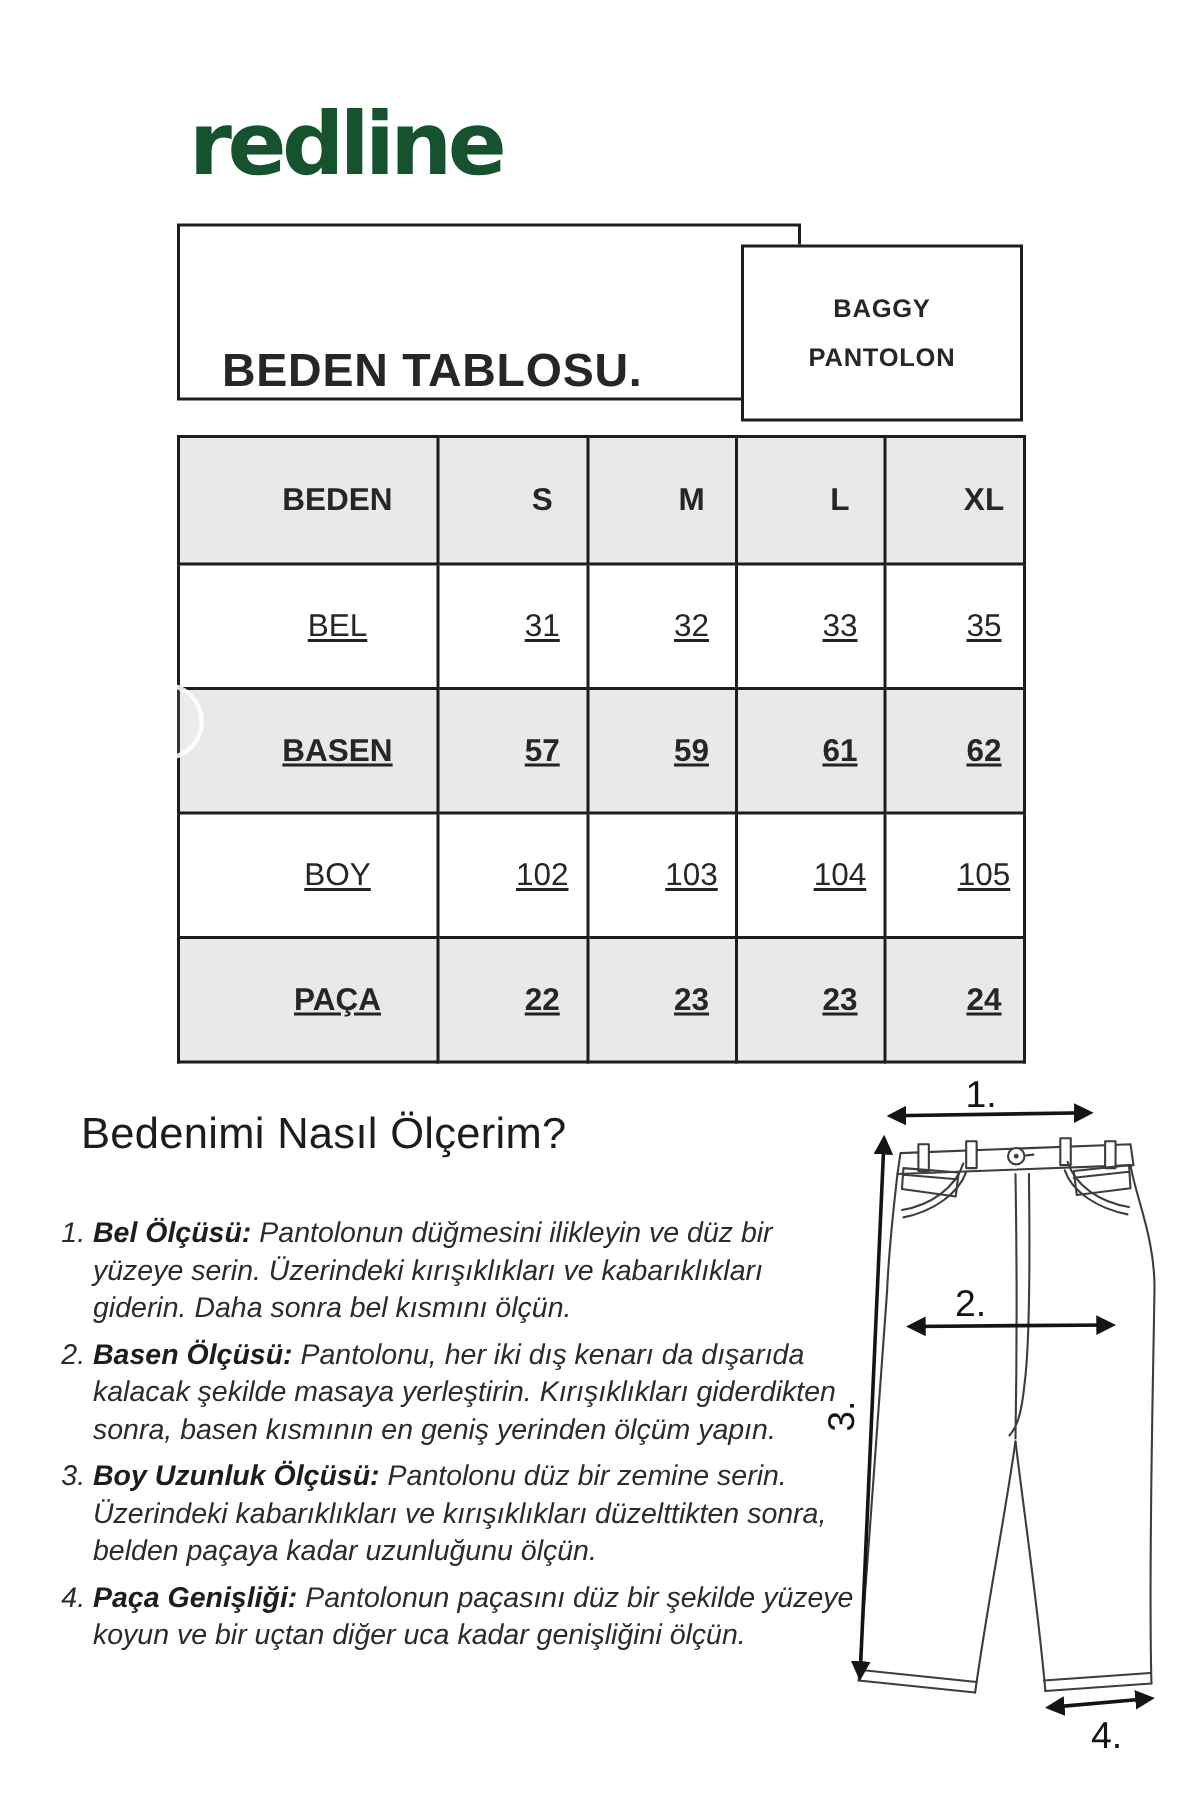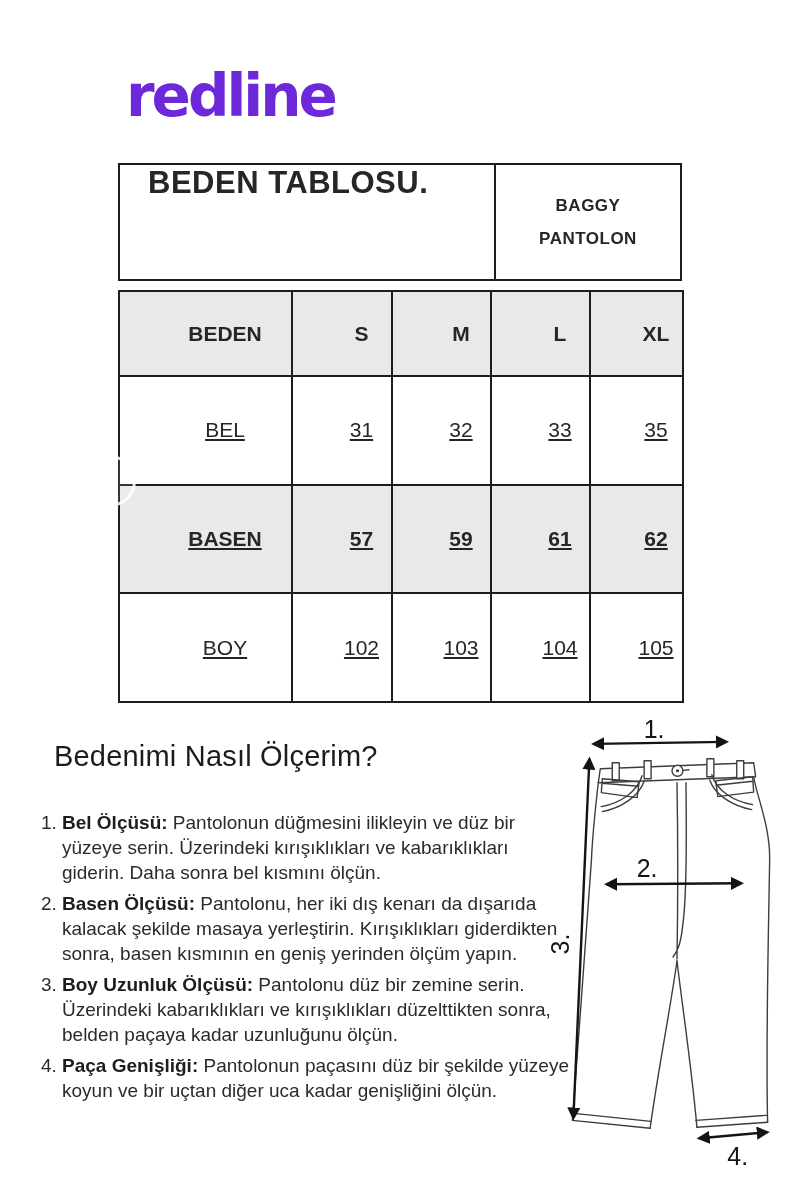--- a/index.html
+++ b/index.html
@@ -4,25 +4,25 @@
 <style>
   html,body{margin:0;padding:0;background:#ffffff;}
   .page{
     position:relative;width:800px;height:1200px;background:#ffffff;overflow:hidden;
     font-family:"Liberation Sans",sans-serif;color:#232323;
   }
   
   .logo{
     position:absolute;left:126px;top:62px;
     font-family:"DejaVu Sans","Liberation Sans",sans-serif;
-    font-weight:bold;font-size:58px;letter-spacing:-3px;color:#6d28d9;text-align:right;
+    font-weight:bold;font-size:58px;letter-spacing:-3px;color:#14532d;text-align:right;
   }
   
   .hbox{position:absolute;border:2px solid #1d1d1d;background:#fff;box-sizing:border-box;}
-  .hbox-title{left:118px;top:163px;width:416px;height:118px;display:flex;align-items:flex-start;padding-left:28px;}
+  .hbox-title{left:118px;top:149px;width:416px;height:118px;display:flex;align-items:flex-end;padding-left:28px;}
   .hbox-title span{font-weight:bold;font-size:31px;letter-spacing:0.5px;color:#262626;}
   .hbox-product{left:494px;top:163px;width:188px;height:118px;display:flex;flex-direction:column;align-items:center;justify-content:center;}
   .hbox-product div{font-weight:bold;font-size:17px;line-height:33px;color:#262626;letter-spacing:0.5px;}
   
   table.size{
     position:absolute;left:118px;top:290px;width:564px;height:413px;
     border-collapse:collapse;table-layout:fixed;
   }
   table.size th,table.size td{
     border:2px solid #1d1d1d;text-align:center;vertical-align:middle;
@@ -45,21 +45,21 @@
   }
   
   .howto-heading{
     position:absolute;left:54px;top:740px;margin:0;
     font-size:29px;font-weight:normal;color:#1c1c1c;letter-spacing:0.2px;
   }
   ol.howto{
     position:absolute;left:36px;top:810px;width:512px;margin:0;padding:0 0 0 26px;
     font-size:19px;line-height:25px;color:#2b2b2b;
   }
-  ol.howto li{margin:0 0 6px 0;}
+  ol.howto li{margin:0 0 6px 0;font-style:italic;}
   ol.howto li b{color:#1d1d1d;}
   
   .diagram{position:absolute;left:550px;top:712px;width:250px;height:488px;}
   .diagram text{font-family:"Liberation Sans",sans-serif;font-size:25px;fill:#141414;}
 </style>
 </head>
 <body>
 
 <div class="page">
 
@@ -105,20 +105,27 @@
           <td>59</td>
           <td>61</td>
           <td>62</td>
         </tr>
         <tr class="">
           <th>BOY</th>
           <td>102</td>
           <td>103</td>
           <td>104</td>
           <td>105</td>
+        </tr>
+        <tr class="shaded">
+          <th>PAÇA</th>
+          <td>22</td>
+          <td>23</td>
+          <td>23</td>
+          <td>24</td>
         </tr>
       </tbody>
   </table>
 
   <div class="zoom-badge">+</div>
 
   <h2 class="howto-heading">Bedenimi Nasıl Ölçerim?</h2>
 
   <ol class="howto" id="howto-list">
       <li><b>Bel Ölçüsü: </b><span>Pantolonun düğmesini ilikleyin ve düz bir yüzeye serin. Üzerindeki kırışıklıkları ve kabarıklıkları giderin. Daha sonra bel kısmını ölçün.</span></li>

